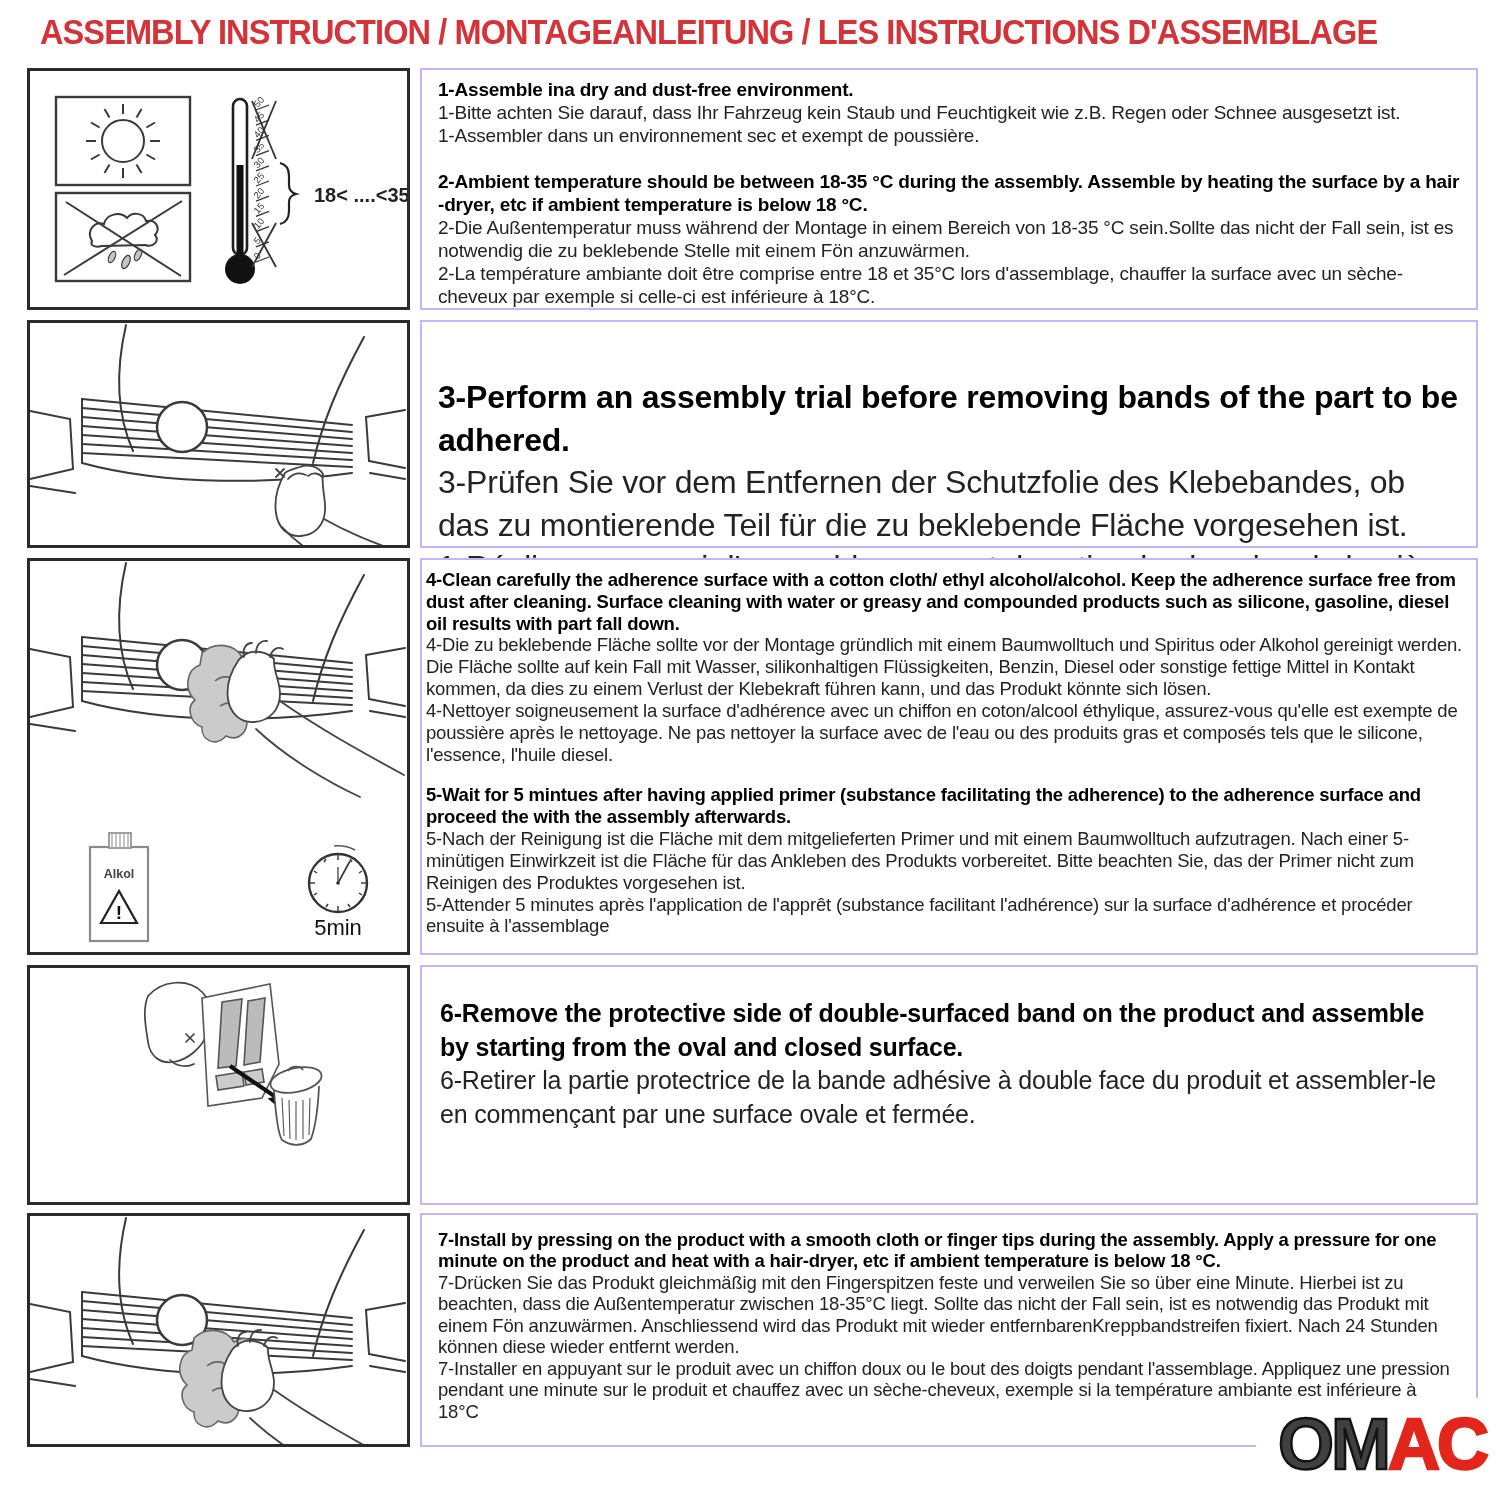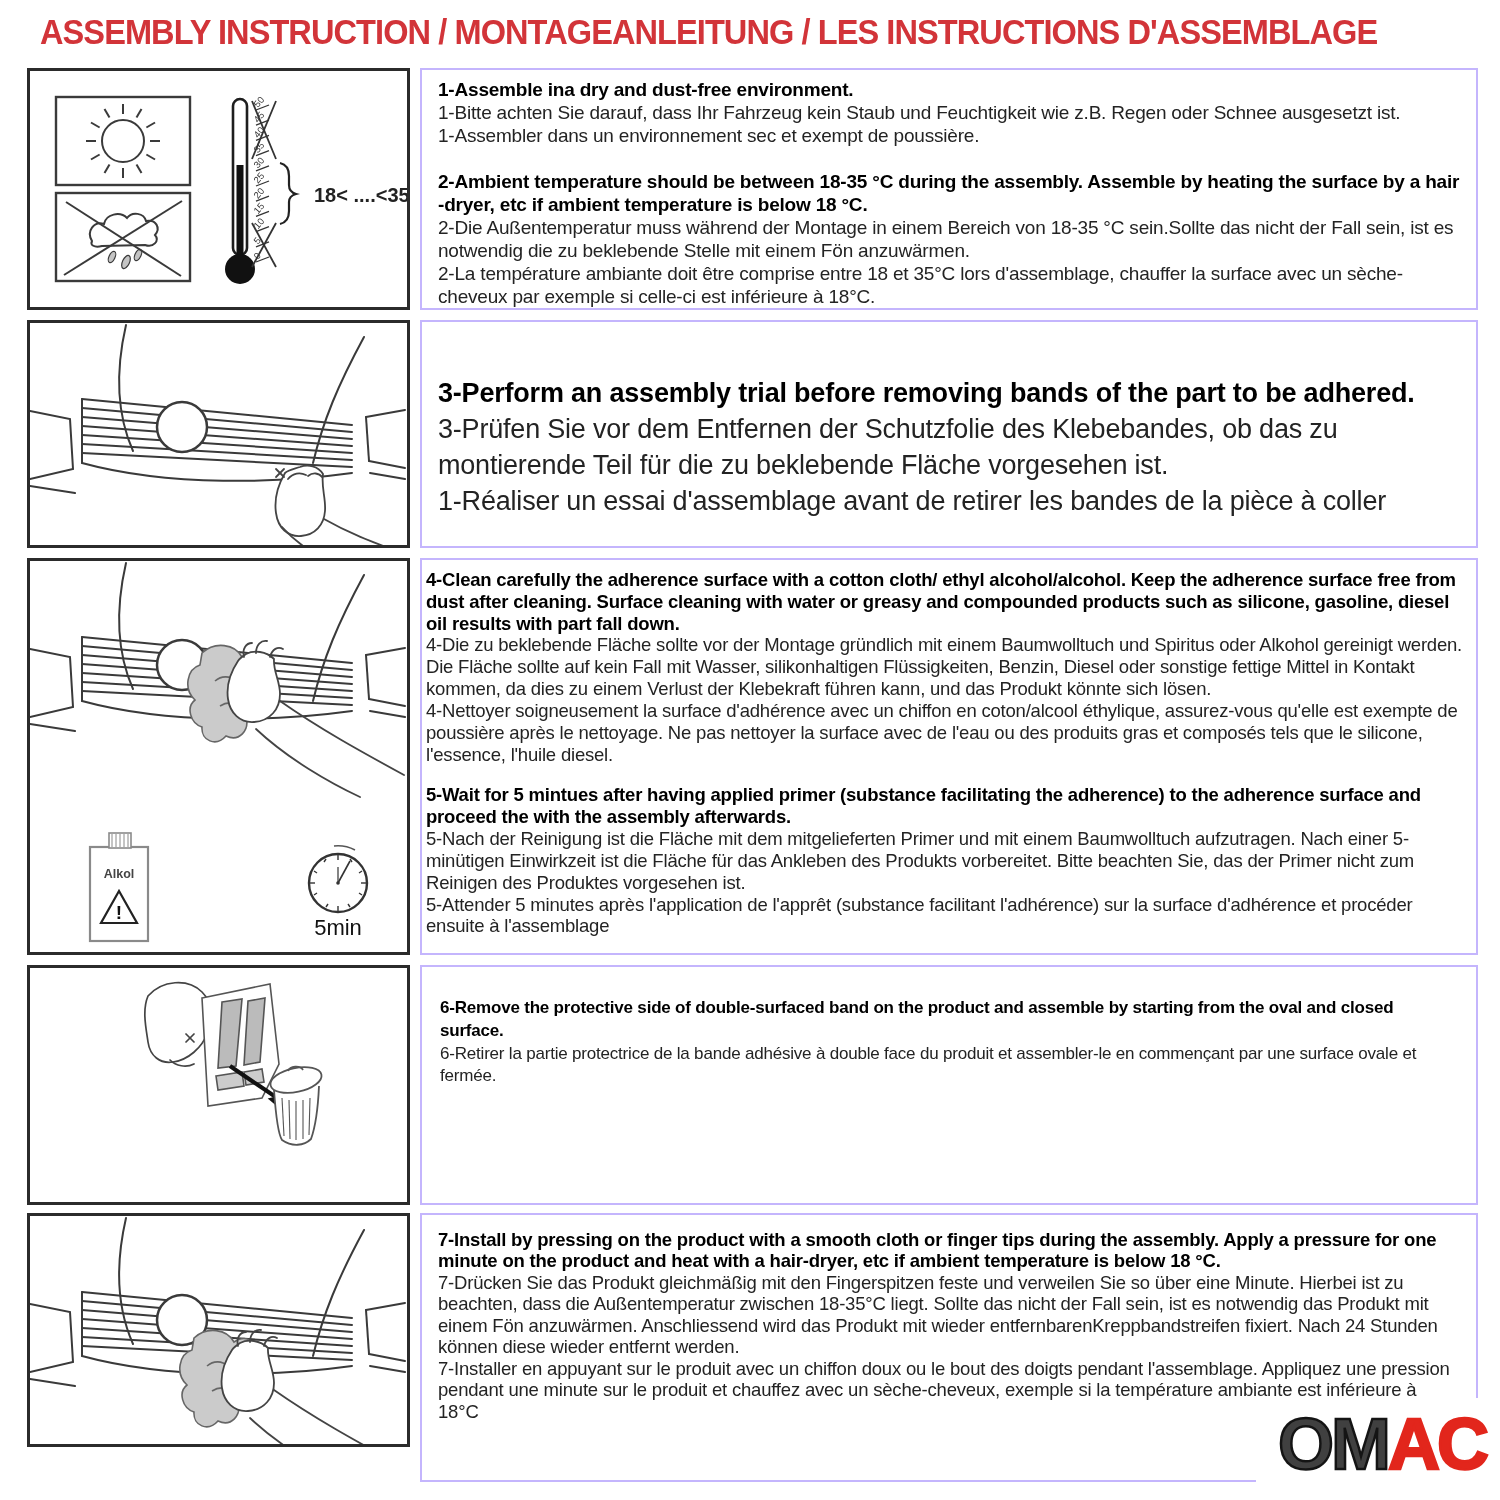--- a/index.html
+++ b/index.html
@@ -24,24 +24,24 @@
   #fig4{top:965px;height:234px;}
   #fig5{top:1213px;height:228px;}
   .figbox svg{display:block;}
   .fig text{font-family:"Liberation Sans",sans-serif;}
   
   .panel{
     position:absolute;left:420px;width:1058px;background:#fff;
     border:2px solid #c4b5fd;box-sizing:border-box;
   }
   #panel1{top:68px;height:242px;padding:9px 16px 0;font-size:19px;line-height:1.21;}
-  #panel2{top:320px;height:228px;padding:54px 16px 0;font-size:27px;line-height:1.33;}
+  #panel2{top:320px;height:228px;padding:54px 16px 0;font-size:32px;line-height:1.33;}
   #panel3{top:558px;height:397px;padding:9px 4px 0;font-size:18.5px;line-height:1.18;}
-  #panel4{top:965px;height:240px;padding:30px 18px 0;font-size:17px;line-height:1.34;}
-  #panel5{top:1213px;height:269px;padding:14px 16px 0;font-size:18.5px;line-height:1.16;}
+  #panel4{top:965px;height:240px;padding:30px 18px 0;font-size:25px;line-height:1.34;}
+  #panel5{top:1213px;height:234px;padding:14px 16px 0;font-size:18.5px;line-height:1.16;}
   .para{margin:0;letter-spacing:-0.2px;color:#232323;}
   .para.bold{font-weight:700;color:#000;}
   .para.spacer{height:23px;}
   #panel3 .para.spacer{height:19px;}
   
   #logo{
     position:absolute;top:1398px;right:8px;height:96px;line-height:92px;
     background:#fff;padding:0 6px 0 22px;
     font-size:72px;font-weight:800;letter-spacing:-3px;white-space:nowrap;
     -webkit-text-stroke:2.5px currentColor;

